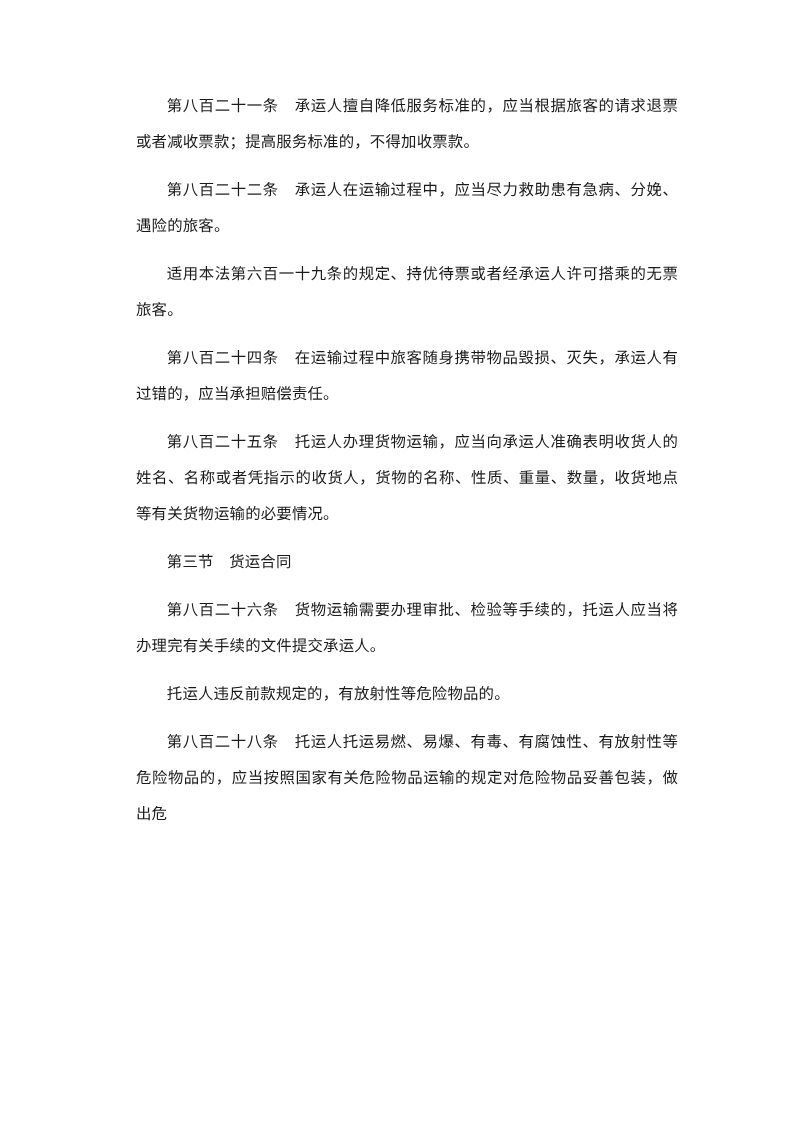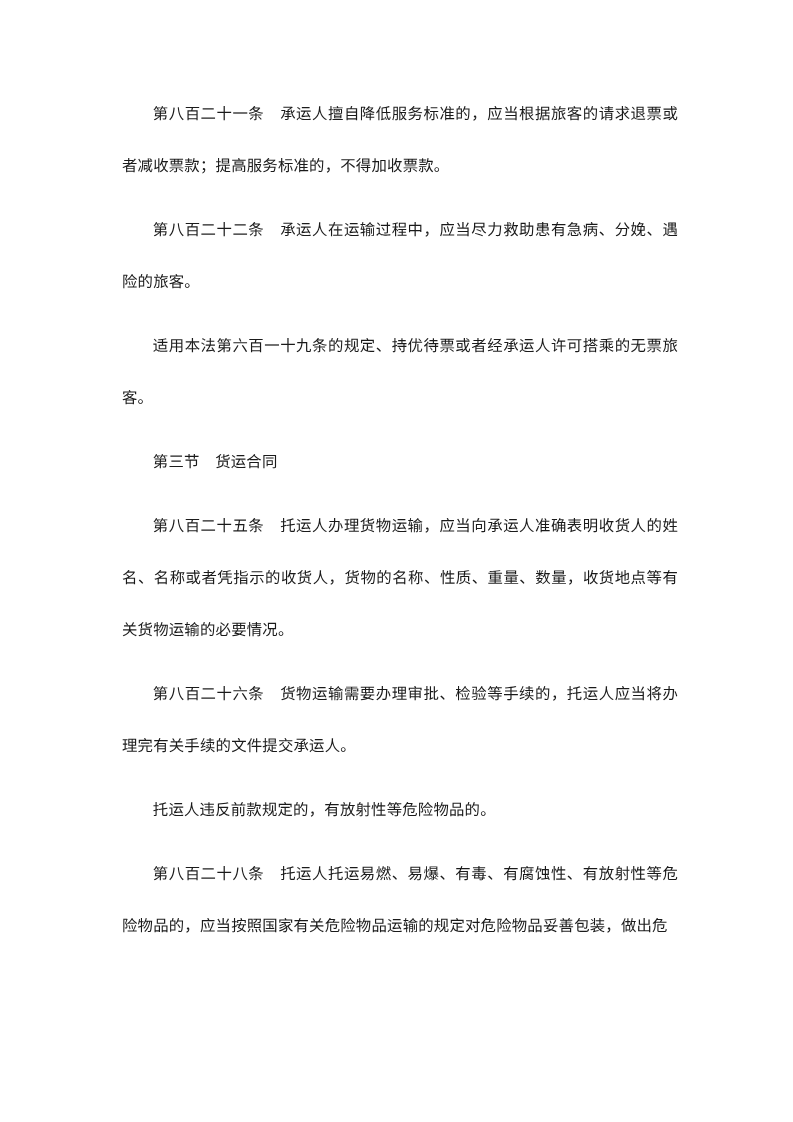--- a/index.html
+++ b/index.html
@@ -20,41 +20,42 @@
     background: #ffffff;
     box-sizing: border-box;
     padding: 88px 118px 60px 118px;
     overflow: hidden;
   }
   .doc-body {
     width: 560px;
   }
   .para {
     font-size: 15.4px;
-    line-height: 52px;
+    line-height: 36px;
     text-align: justify;
     text-justify: inter-ideograph;
-    margin: 0 0 12px 4px;
+    margin: 0 0 12px 18px;
     letter-spacing: 0.2px;
     color: #1a1a1a;
   }
   .para.indent {
     text-indent: 2em;
   }
   .para:last-child {
     margin-bottom: 0;
   }
 </style>
 </head>
 <body>
 
 <div class="page">
   <div class="doc-body">
     <p class="para indent">第八百二十一条　承运人擅自降低服务标准的，应当根据旅客的请求退票或者减收票款；提高服务标准的，不得加收票款。</p>
     <p class="para indent">第八百二十二条　承运人在运输过程中，应当尽力救助患有急病、分娩、遇险的旅客。</p>
     <p class="para indent">适用本法第六百一十九条的规定、持优待票或者经承运人许可搭乘的无票旅客。</p>
+    <p class="para indent">第八百二十四条　在运输过程中旅客随身携带物品毁损、灭失，承运人有过错的，应当承担赔偿责任。</p>
+    <p class="para indent">第八百二十五条　托运人办理货物运输，应当向承运人准确表明收货人的姓名、名称或者凭指示的收货人，货物的名称、性质、重量、数量，收货地点等有关货物运输的必要情况。</p>
     <p class="para indent">第三节　货运合同</p>
-    <p class="para indent">第八百二十五条　托运人办理货物运输，应当向承运人准确表明收货人的姓名、名称或者凭指示的收货人，货物的名称、性质、重量、数量，收货地点等有关货物运输的必要情况。</p>
     <p class="para indent">第八百二十六条　货物运输需要办理审批、检验等手续的，托运人应当将办理完有关手续的文件提交承运人。</p>
     <p class="para indent">托运人违反前款规定的，有放射性等危险物品的。</p>
     <p class="para indent">第八百二十八条　托运人托运易燃、易爆、有毒、有腐蚀性、有放射性等危险物品的，应当按照国家有关危险物品运输的规定对危险物品妥善包装，做出危</p>
   </div>
 </div>
 
 </body></html>

